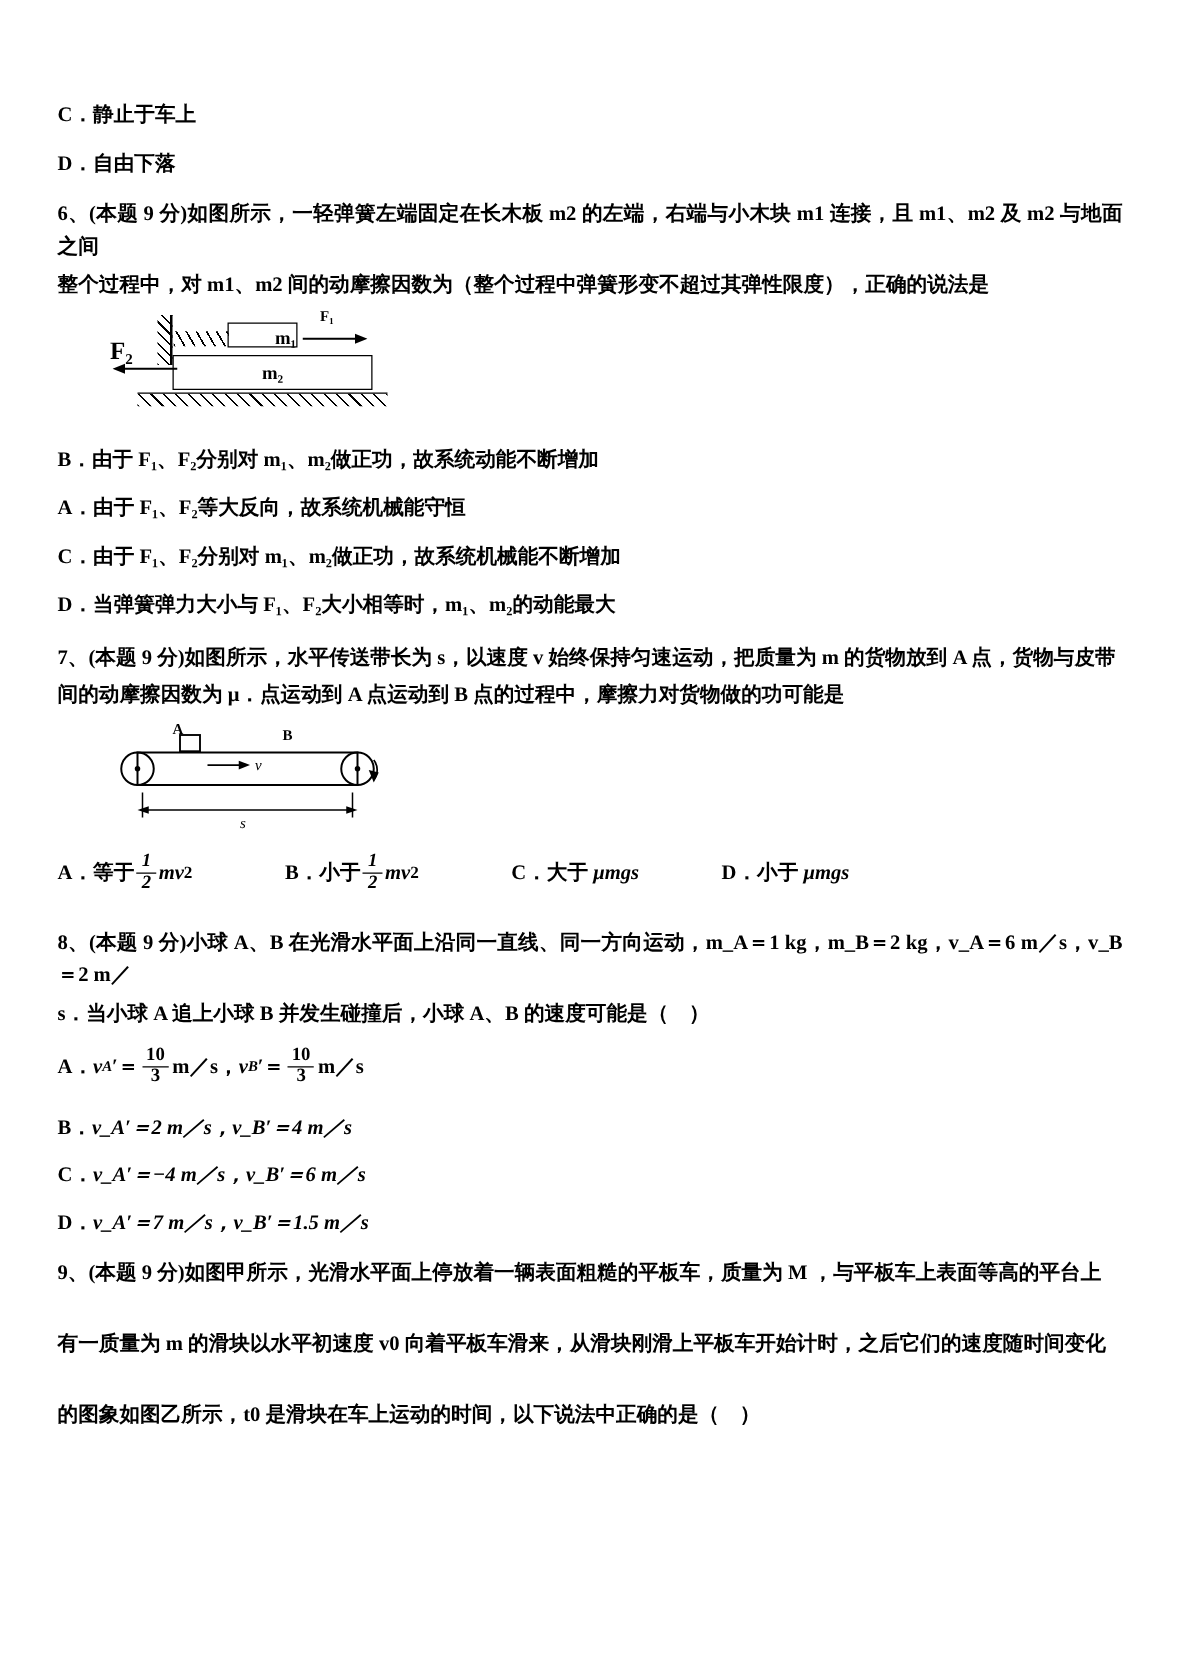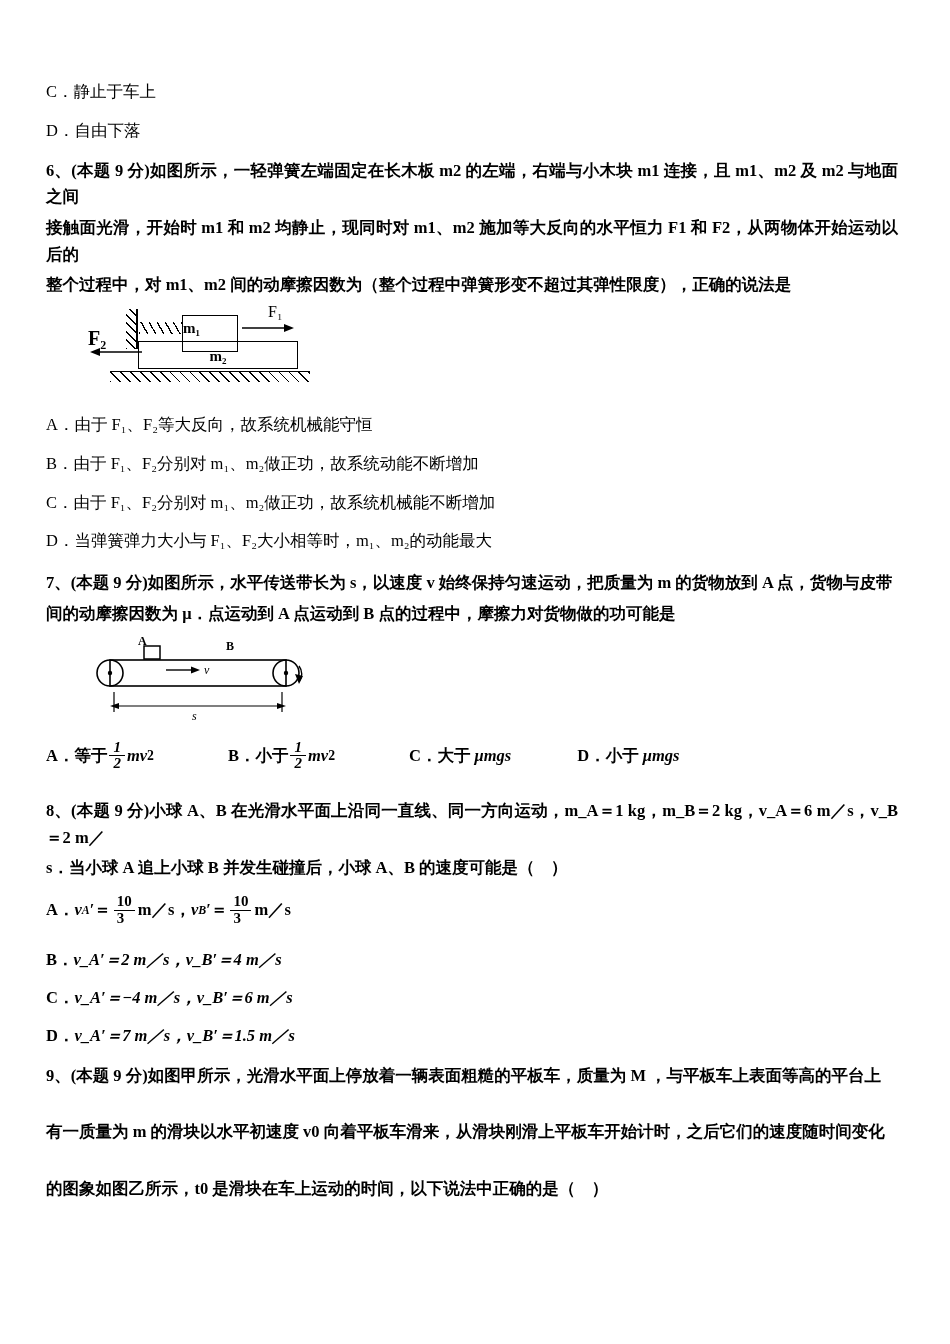--- a/index.html
+++ b/index.html
@@ -17,21 +17,21 @@
     position: relative;
     width: 950px;
     min-height: 1344px;
     padding: 80px 52px 40px 46px;
     box-sizing: border-box;
   }
   .opt {
     font-size: 16.5px;
     line-height: 1.5;
     margin: 0 0 14px 0;
-    font-weight: normal;
+    font-weight: bold;
   }
   .opt .lbl {
     display: inline-block;
     min-width: 26px;
   }
   .qblock {
     margin-bottom: 6px;
   }
   .qtext {
     font-size: 16.5px;
@@ -66,26 +66,26 @@
   .fig1 .spring {
     position: absolute;
     left: 57px; top: 13px;
     width: 44px; height: 12px;
     background:
       repeating-linear-gradient(60deg, #000 0 1.3px, transparent 1.3px 7px);
   }
   .fig1 .m1box {
     position: absolute;
     left: 100px; top: 6px;
-    width: 56px; height: 37px;
+    width: 56px; height: 20px;
     border: 1.6px solid #000;
     box-sizing: border-box;
     font-weight: bold;
     font-size: 15px;
-    text-align: left;
+    text-align: right;
     line-height: 24px;
   }
   .fig1 .m2box {
     position: absolute;
     left: 56px; top: 32px;
     width: 160px; height: 28px;
     border: 1.6px solid #000;
     box-sizing: border-box;
     font-weight: bold;
     font-size: 15px;
@@ -104,23 +104,23 @@
     left: 160px; top: 12px;
     width: 52px; height: 14px;
   }
   .fig1 .arrowF2 {
     position: absolute;
     left: 8px; top: 36px;
     width: 52px; height: 14px;
   }
   .fig1 .lblF1 {
     position: absolute;
-    left: 186px; top: -6px;
-    font-weight: normal;
-    font-size: 16px;
+    left: 174px; top: -6px;
+    font-weight: bold;
+    font-size: 12px;
   }
   .fig1 .lblF2 {
     position: absolute;
     left: 6px; top: 18px;
     font-weight: bold;
     font-size: 20px;
   }
 
   
   .fig2 {
@@ -160,20 +160,21 @@
   .optrow .gap1 { width: 74px; }
   .optrow .gap2 { width: 74px; }
   .optrow .gap3 { width: 66px; }
 
   .ansline { font-size: 16.5px; font-weight: bold; margin: 0 0 16px 0; }
   .ansline .lbl { display: inline-block; min-width: 26px; }
 
   .fracsm {
     display: inline-block;
     vertical-align: middle;
+    text-align: center;
     font-size: 15px;
     line-height: 1.05;
     margin: 0 3px;
   }
   .fracsm .num { display: block; border-bottom: 1.2px solid #000; padding: 0 3px; }
   .fracsm .den { display: block; padding: 0 3px; }
 
   .spaced { margin-top: 26px; }
 </style>
 </head>
@@ -184,23 +185,20 @@
   <p class="opt">
     <span class="lbl">C．</span><span>静止于车上</span>
   </p>
   <p class="opt">
     <span class="lbl">D．</span><span>自由下落</span>
   </p>
 
   <div class="qblock" style="">
     <p class="qtext">
       <span class="qnum">6、</span><span>(本题 9 分)</span><span>如图所示，一轻弹簧左端固定在长木板 m2 的左端，右端与小木块 m1 连接，且 m1、m2 及 m2 与地面之间</span>
-    </p>
-    <p class="qtext">
-      <span>接触面光滑，开始时 m1 和 m2 均静止，现同时对 m1、m2 施加等大反向的水平恒力 F1 和 F2，从两物体开始运动以后的</span>
     </p>
     <p class="qtext">
       <span>整个过程中，对 m1、m2 间的动摩擦因数为（整个过程中弹簧形变不超过其弹性限度），正确的说法是</span>
     </p>
 
     <div class="fig1">
       <div class="wall-hatch"></div>
       <div class="wall"></div>
       <div class="spring"></div>
       <div class="m1box">m₁</div>
@@ -212,24 +210,24 @@
       </svg>
       <svg class="arrowF2" viewBox="0 0 52 14">
         <line x1="6" y1="7" x2="52" y2="7" stroke="#000" stroke-width="1.6"></line>
         <polygon points="0,7 10,3 10,11" fill="#000"></polygon>
       </svg>
       <div class="lblF1">F₁</div>
       <div class="lblF2">F₂</div>
     </div>
 
     <p class="opt">
+      <span class="lbl">B．</span><span>由于 F₁、F₂分别对 m₁、m₂做正功，故系统动能不断增加</span>
+    </p>
+    <p class="opt">
       <span class="lbl">A．</span><span>由于 F₁、F₂等大反向，故系统机械能守恒</span>
-    </p>
-    <p class="opt">
-      <span class="lbl">B．</span><span>由于 F₁、F₂分别对 m₁、m₂做正功，故系统动能不断增加</span>
     </p>
     <p class="opt">
       <span class="lbl">C．</span><span>由于 F₁、F₂分别对 m₁、m₂做正功，故系统机械能不断增加</span>
     </p>
     <p class="opt">
       <span class="lbl">D．</span><span>当弹簧弹力大小与 F₁、F₂大小相等时，m₁、m₂的动能最大</span>
     </p>
   </div>
 
   <div class="qblock" style="margin-top:16px;">

